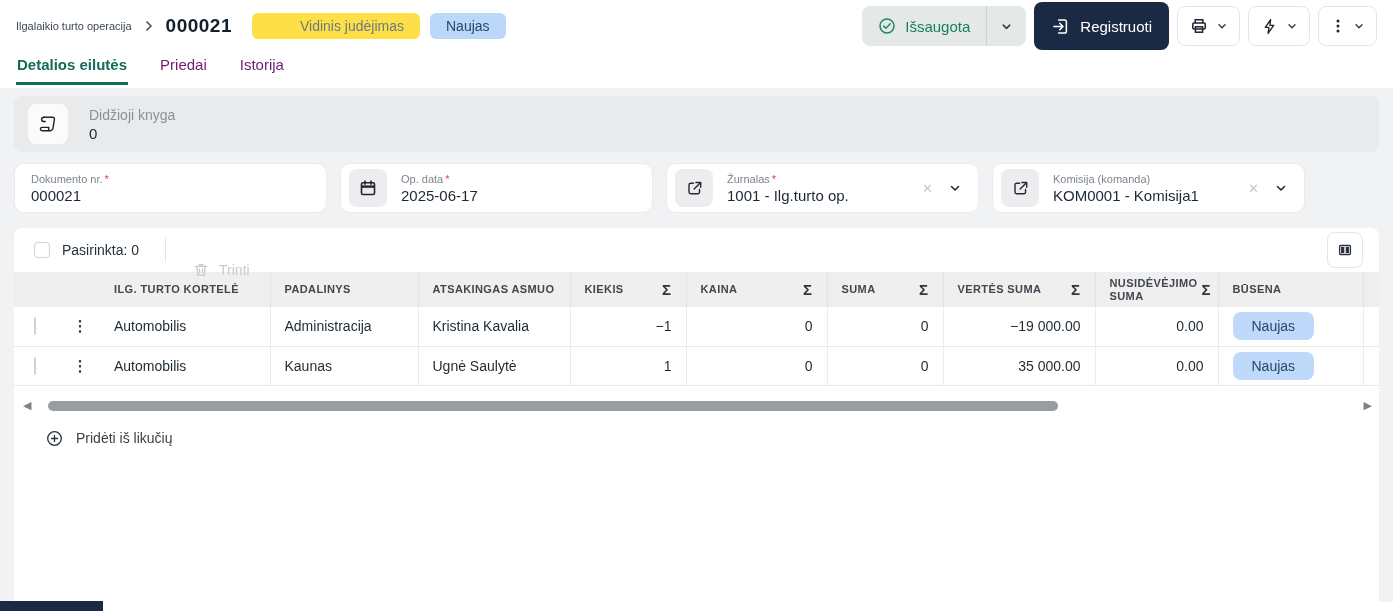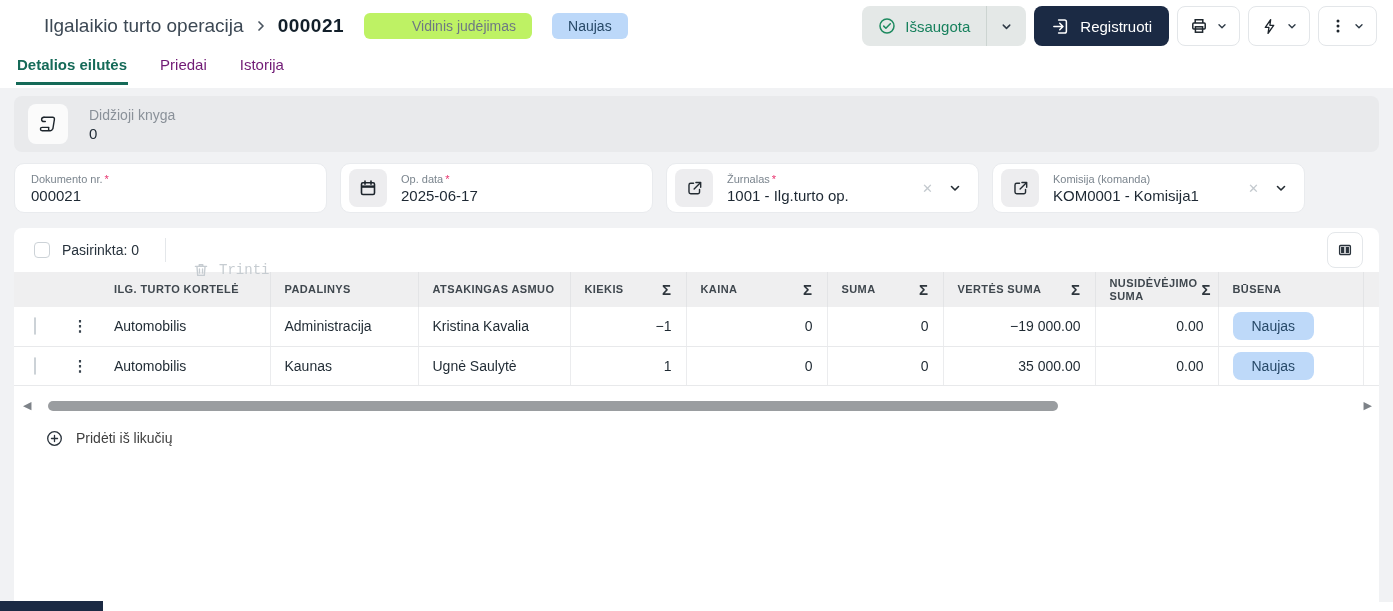--- a/index.html
+++ b/index.html
@@ -9,33 +9,33 @@
     background:#f1f2f4;
     position:relative;
     overflow:hidden;
     color:#1d2833;
   }
   svg { display:block; }
 
   
   .topbar { background:#ffffff; padding:0 16px; }
   .topbar-row1 { display:flex; align-items:center; height:52px; }
-  .breadcrumb-text { font-size:19px; color:#3c4854;margin-left:28px; }
+  .breadcrumb-text { font-size:11px; color:#3c4854; }
   .crumb-chev { margin:0 11px; }
   .doc-number { font-size:19px; font-weight:bold; letter-spacing:.5px; color:#121f2a; margin-right:20px; }
   .badge { font-size:14px; padding:5px 16px; border-radius:6px; white-space:nowrap; }
-  .badge-gray { background:#bef264; color:#6e7983; margin-right:20px;padding-left:48px; }
+  .badge-gray { background:#fde047; color:#6e7983; margin-right:10px;padding-left:48px; }
   .badge-blue { background:#bcd8f9; color:#274968; }
   .actions { margin-left:auto; display:flex; align-items:center; gap:8px;padding-left:12px; }
   .btn-saved { display:flex; align-items:stretch; background:#e4e8e7; border-radius:8px; height:40px; overflow:hidden; cursor:pointer; }
   .btn-saved-main { display:flex; align-items:center; gap:9px; padding:0 16px; color:#17815d; font-size:15px; }
   .btn-saved-divider { width:1px; background:#ccd4d1; margin:0; }
   .btn-saved-chev { display:flex; align-items:center; padding:0 13px; }
   .btn-register { display:flex; align-items:center; gap:10px; background:#1b2a44; color:#fff;
-    border:none; border-radius:8px; height:40px; padding:0 17px; font-size:15px;
+    border:none; border-radius:8px; height:48px; padding:0 17px; font-size:15px;
     font-family:"Liberation Sans",sans-serif; cursor:pointer; }
   .btn-icon { display:flex; align-items:center; gap:7px; background:#fff; border:1px solid #e3e6e9;
     border-radius:8px; height:40px; padding:0 11px; cursor:pointer; }
 
   
   .tabs { display:flex; gap:31px; height:36px; align-items:flex-start; }
   .tab { font-size:15px; color:#701a75; padding:4px 1px 9px; cursor:pointer; }
   .tab.active { color:#156a58; font-weight:bold; border-bottom:3px solid #156a58; }
 
   
@@ -61,21 +61,21 @@
   .clear-x { font-size:13px; color:#c3c9ce; padding:0 9px; cursor:pointer; }
   .field-chev { padding:0 6px; cursor:pointer; }
 
   
   .main-card { margin:15px 14px 0; background:#fff; border-radius:8px 8px 0 0; height:461px; }
   .tbl-toolbar { height:44px; display:flex; align-items:center; padding:0 16px 0 20px; }
   .cb { width:16px; height:16px; border:1.5px solid #ccd2d7; border-radius:4px; background:#fff; cursor:pointer; flex:0 0 auto; }
   .sel-label { font-size:14px; color:#27323c; margin-left:12px; }
   .tb-divider { width:1px; height:24px; background:#e4e7ea; margin:0 26px; }
   .btn-delete { display:flex; align-items:center; gap:9px; background:none; border:none;
-    font-size:14px; color:#c6ccd1; font-family:Liberation Mono, monospace;margin-top:40px; }
+    font-size:14px; color:#c6ccd1; font-family:Liberation Sans, sans-serif;margin-top:40px; }
   .btn-cols { margin-left:auto; width:36px; height:36px; background:#fff; border:1px solid #e4e7ea;
     border-radius:8px; display:flex; align-items:center; justify-content:center; cursor:pointer; }
 
   
   table { width:100%; border-collapse:collapse; table-layout:fixed; }
   thead th { height:35px; background:#efeff0; font-size:11px; font-weight:bold; color:#3f474e;
     text-align:left; padding:0 14px; letter-spacing:.4px; vertical-align:middle; line-height:1.15; }
   thead th.sep, tbody td.sep { border-right:1px solid #e3e4e6; }
   tbody td.sep { border-right-color:#ebecee; }
   .th-inner { display:flex; align-items:center; justify-content:space-between; gap:4px; }

